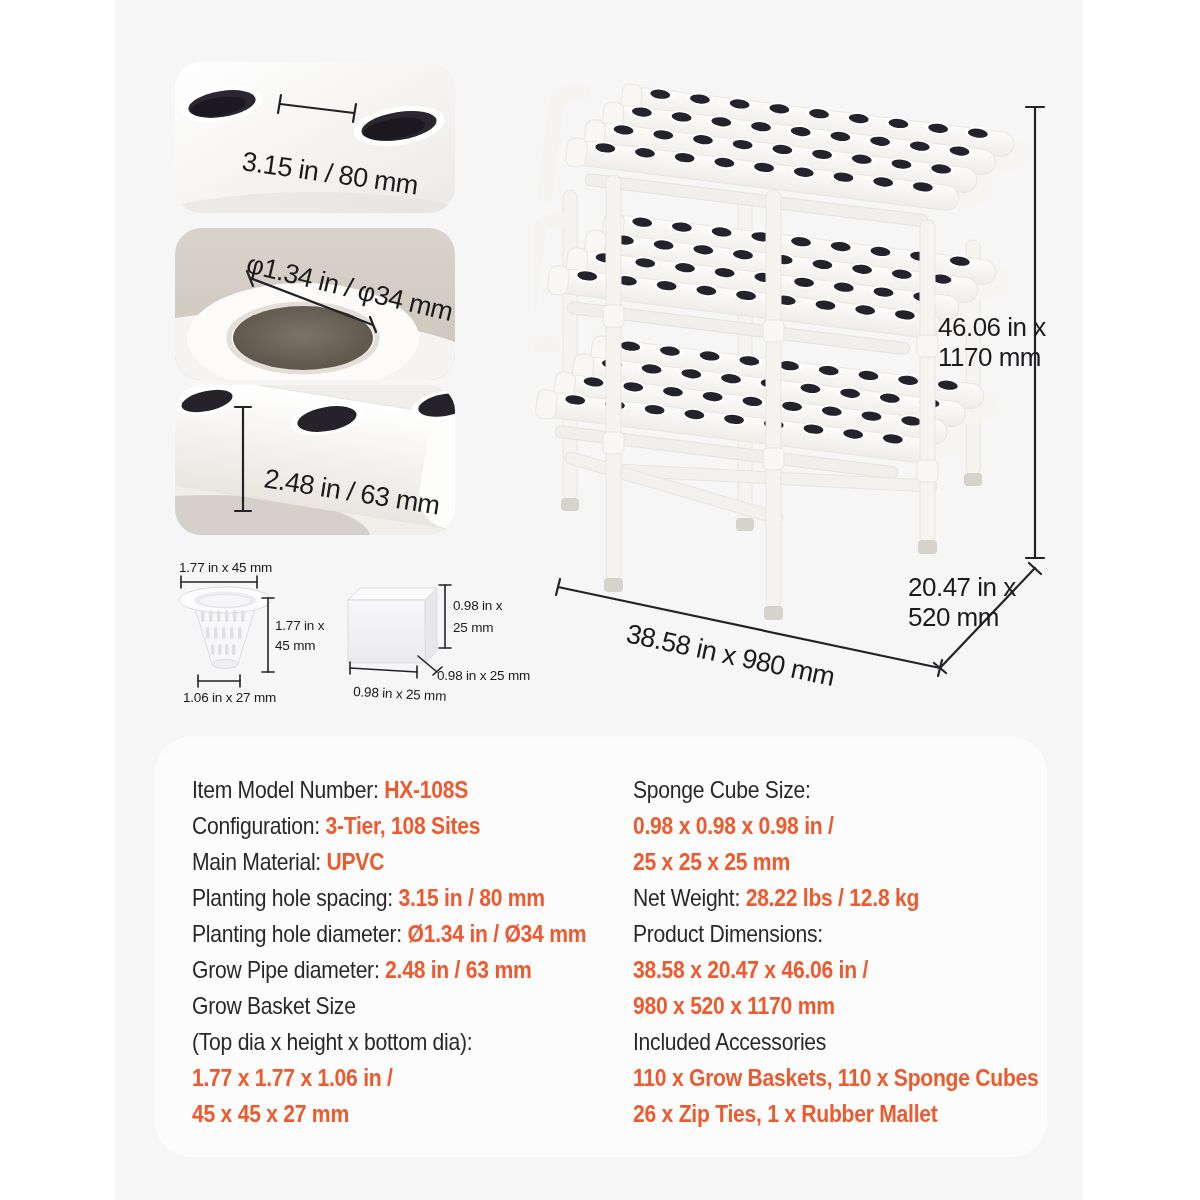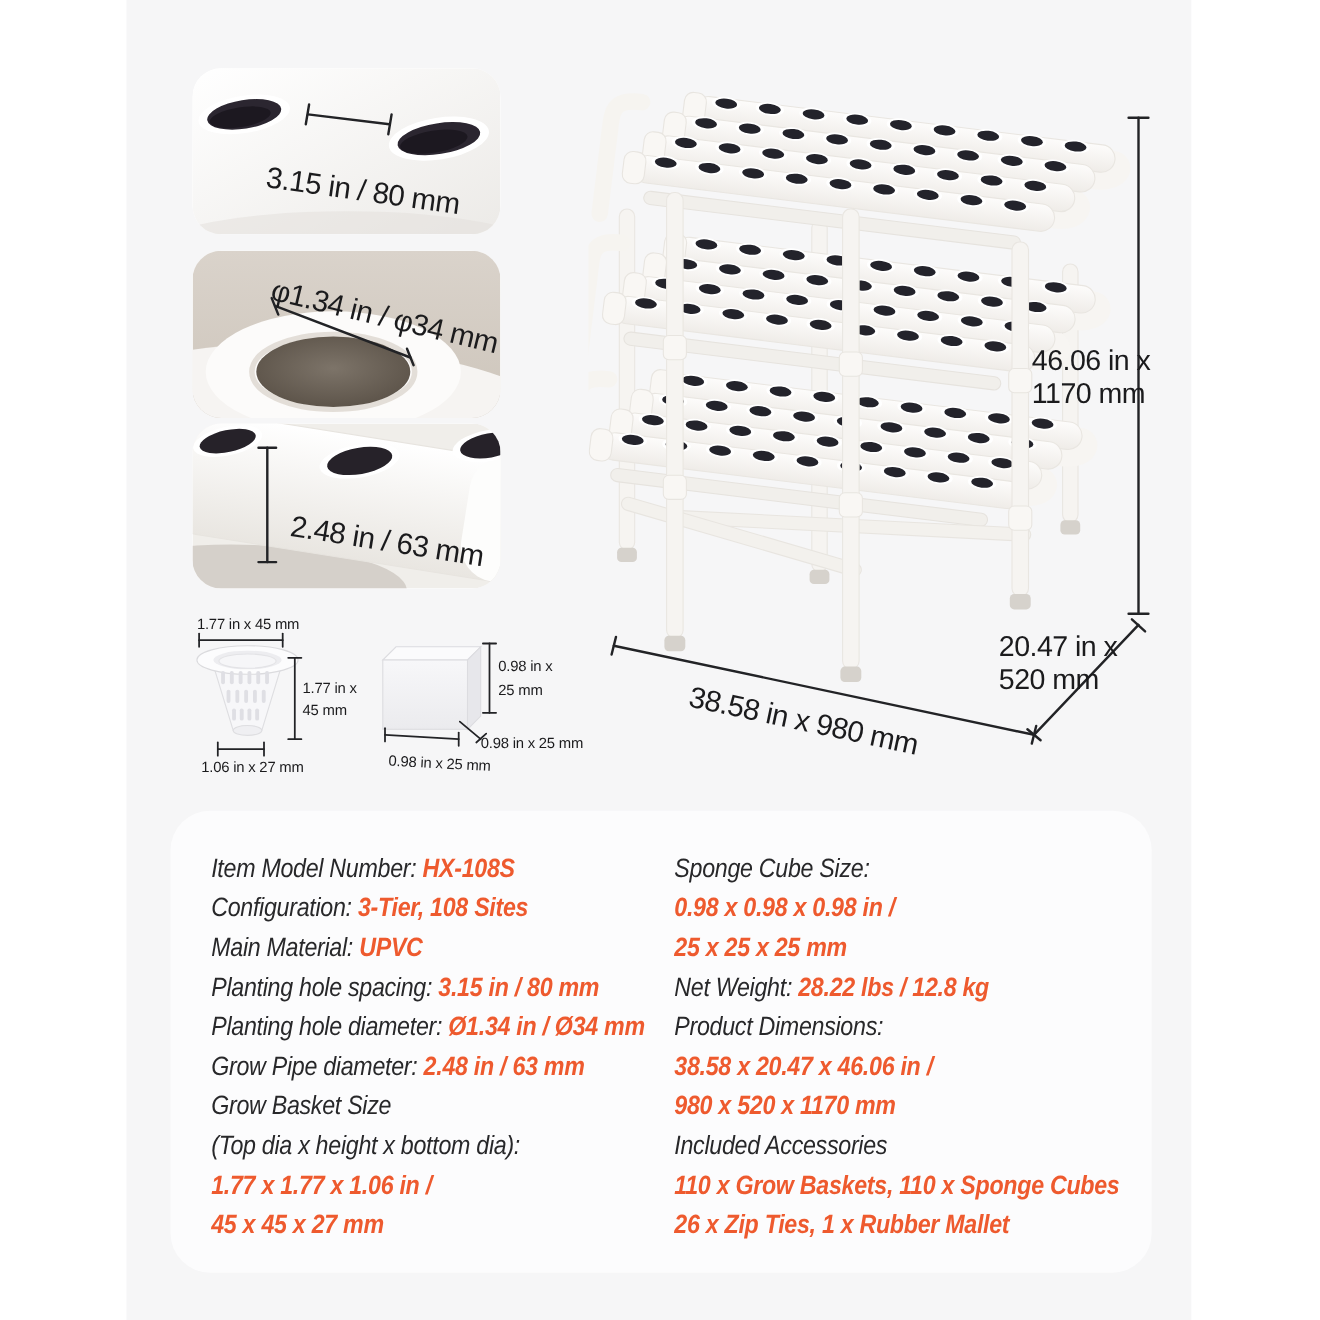--- a/index.html
+++ b/index.html
@@ -29,23 +29,23 @@
   .hole-rim{fill:#ffffff;}
   .hole{fill:#23232b;}
   .bend{stroke:#f7f5f2;stroke-width:17;fill:none;stroke-linecap:round;}
   .rail{fill:#f1efeb;stroke:#e6e3de;stroke-width:1;}
   .foot{fill:#d6d2cc;}
   .bar{stroke:#f3f1ed;stroke-width:11;stroke-linecap:round;}
   .bar-edge{stroke:#e8e5e0;stroke-width:13;stroke-linecap:round;}
 
   
   .panel{position:absolute;left:155px;top:737px;width:892px;height:420px;background:#fcfcfd;border-radius:36px;}
-  .col{position:absolute;top:35px;font-style:italic;}
+  .col{position:absolute;top:35px;}
   .col-left{left:37px;}
-  .col-right{left:458px;}
+  .col-right{left:478px;}
   .spec-line{
     height:36px;line-height:36px;font-size:24px;letter-spacing:-0.3px;
     color:#28282a;white-space:nowrap;transform:scaleX(.88);transform-origin:0 0;
   }
   .spec-line .val{color:#EE5A2E;font-weight:700;}
 </style>
 </head>
 <body>
 
 <div class="strip"></div>

